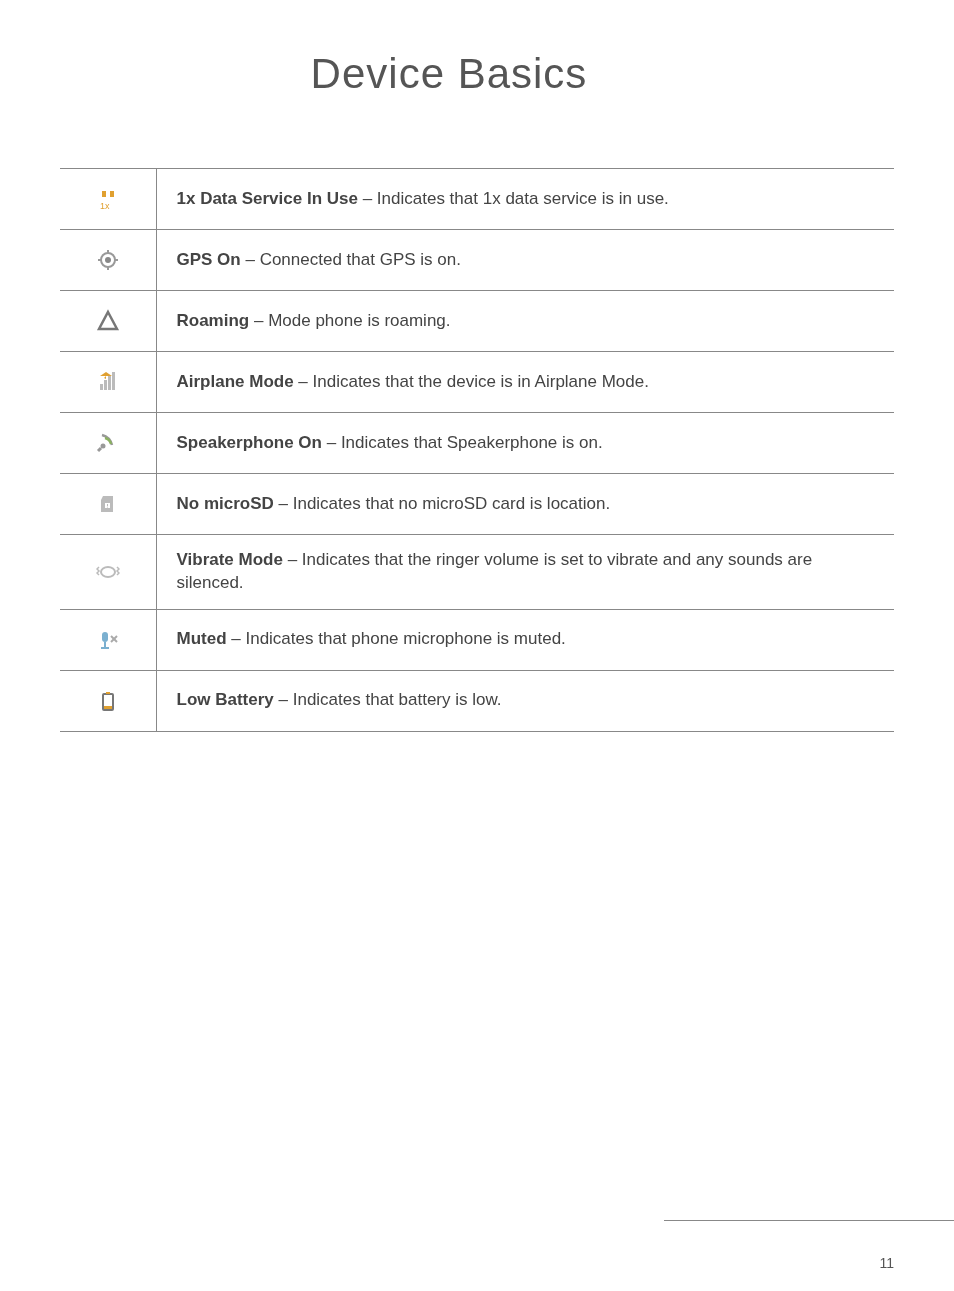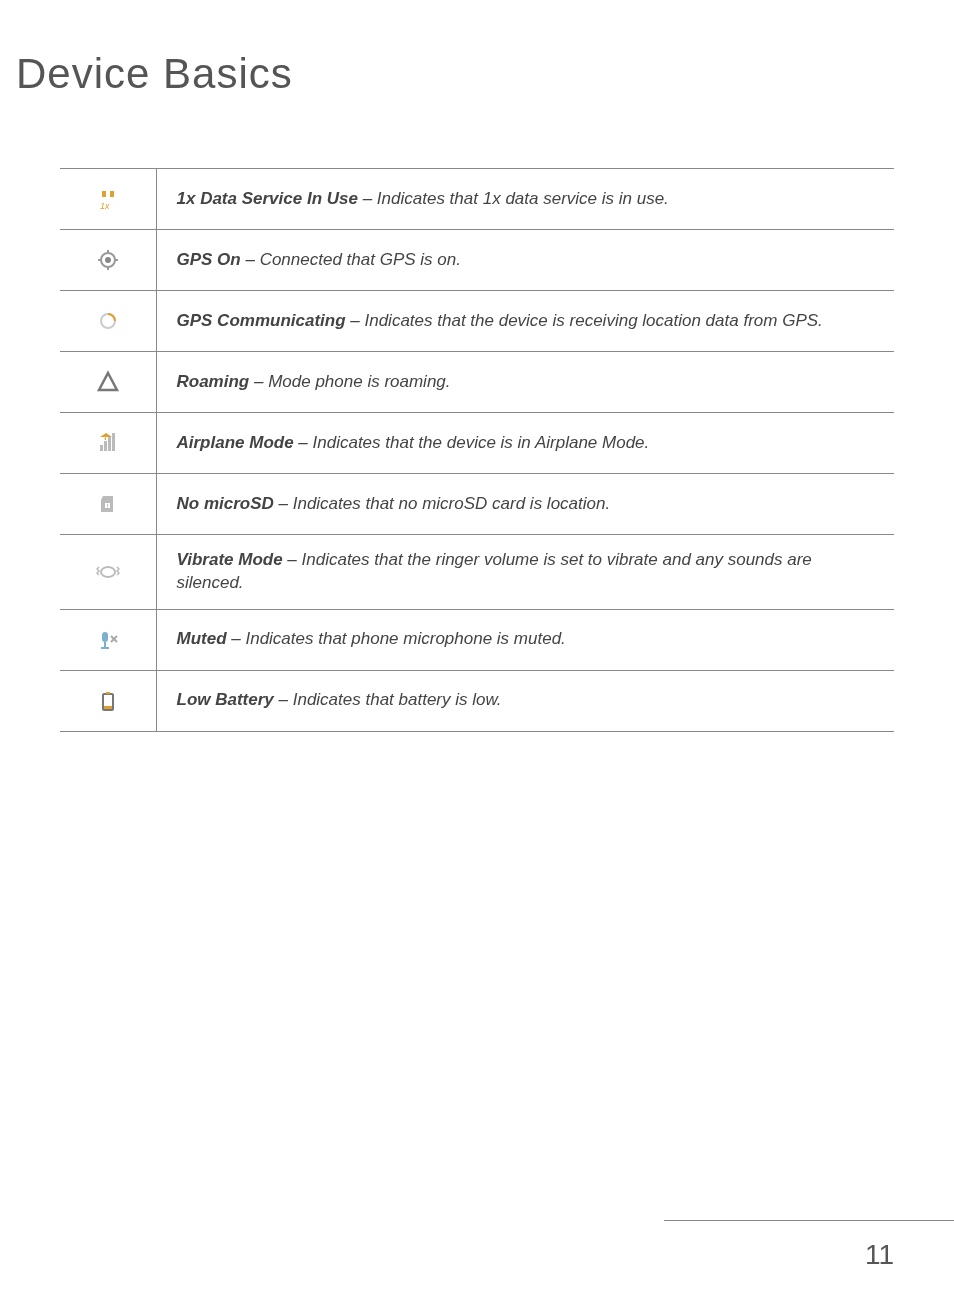--- a/index.html
+++ b/index.html
@@ -1,25 +1,25 @@
 <!DOCTYPE html>
 <html><head>
   <meta charset="utf-8">
   <style>
     * { margin: 0; padding: 0; box-sizing: border-box; }
     body { width: 954px; height: 1291px; background: #fff; font-family: Arial, Helvetica, sans-serif; color: #333; position: relative; }
-    .page-title { text-align: left; font-size: 42px; font-weight: 300; color: #555; letter-spacing: 1px; padding: 50px 60px 0 16px; }
-    .table-wrap { margin: 70px 60px 16px 60px; font-style: italic; }
+    .page-title { text-align: center; font-size: 42px; font-weight: 300; color: #555; letter-spacing: 1px; padding: 50px 60px 0 4px; }
+    .table-wrap { margin: 70px 60px 16px 60px; }
     table { width: 100%; border-collapse: collapse; }
     tr { border-top: 1px solid #888; border-bottom: 1px solid #888; }
     td.icon-cell { width: 96px; text-align: center; vertical-align: middle; padding: 14px 8px; border-right: 1px solid #888; }
     td.desc-cell { padding: 14px 20px; font-size: 17px; color: #444; line-height: 1.35; vertical-align: middle; }
     td.desc-cell b { font-weight: 700; }
     .icon-holder { display: inline-flex; align-items: center; justify-content: center; width: 32px; height: 32px; }
-    .page-number { position: absolute; bottom: 20px; right: 60px; font-size: 28px; color: #555; }
+    .page-number { position: absolute; bottom: 20px; right: 60px; font-size: 14px; color: #555; }
     .footer-line { position: absolute; bottom: 70px; right: 0; width: 290px; border-top: 1px solid #888; }
   </style>
 </head>
 <body>
 
 <div class="page-title">Device Basics</div>
 
 <div class="table-wrap">
 <table>
   <tbody id="tbody">
@@ -35,40 +35,40 @@
           <td class="icon-cell"><span class="icon-holder">
               <svg width="24" height="24" viewBox="0 0 24 24">
                 <use href="#svg-gps-on-icon"></use>
               </svg>
             </span></td>
           <td class="desc-cell"><b>GPS On</b> – <span>Connected that GPS is on.</span></td>
         </tr>
         <tr>
           <td class="icon-cell"><span class="icon-holder">
               <svg width="24" height="24" viewBox="0 0 24 24">
-                <use href="#svg-gps-communicating-icon"></use>
-              </svg>
-            </span></td>
-          <td class="desc-cell"><b>GPS Communicating</b> – <span>Indicates that the device is receiving location data from GPS.</span></td>
-        </tr>
-        <tr>
-          <td class="icon-cell"><span class="icon-holder">
-              <svg width="24" height="24" viewBox="0 0 24 24">
                 <use href="#svg-roaming-icon"></use>
               </svg>
             </span></td>
           <td class="desc-cell"><b>Roaming</b> – <span>Mode phone is roaming.</span></td>
         </tr>
         <tr>
           <td class="icon-cell"><span class="icon-holder">
               <svg width="24" height="24" viewBox="0 0 24 24">
                 <use href="#svg-airplane-mode-icon"></use>
               </svg>
             </span></td>
           <td class="desc-cell"><b>Airplane Mode</b> – <span>Indicates that the device is in Airplane Mode.</span></td>
+        </tr>
+        <tr>
+          <td class="icon-cell"><span class="icon-holder">
+              <svg width="24" height="24" viewBox="0 0 24 24">
+                <use href="#svg-speakerphone-icon"></use>
+              </svg>
+            </span></td>
+          <td class="desc-cell"><b>Speakerphone On</b> – <span>Indicates that Speakerphone is on.</span></td>
         </tr>
         <tr>
           <td class="icon-cell"><span class="icon-holder">
               <svg width="24" height="24" viewBox="0 0 24 24">
                 <use href="#svg-no-microsd-icon"></use>
               </svg>
             </span></td>
           <td class="desc-cell"><b>No microSD</b> – <span>Indicates that no microSD card is location.</span></td>
         </tr>
         <tr>

